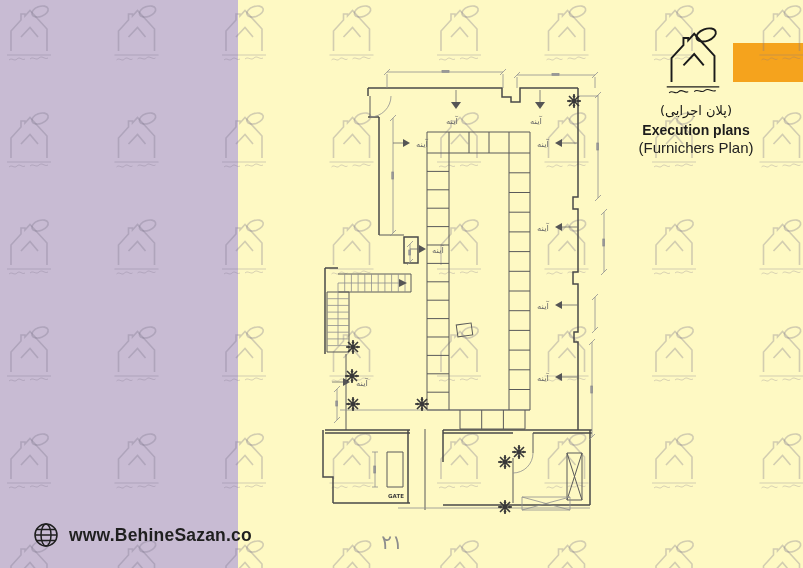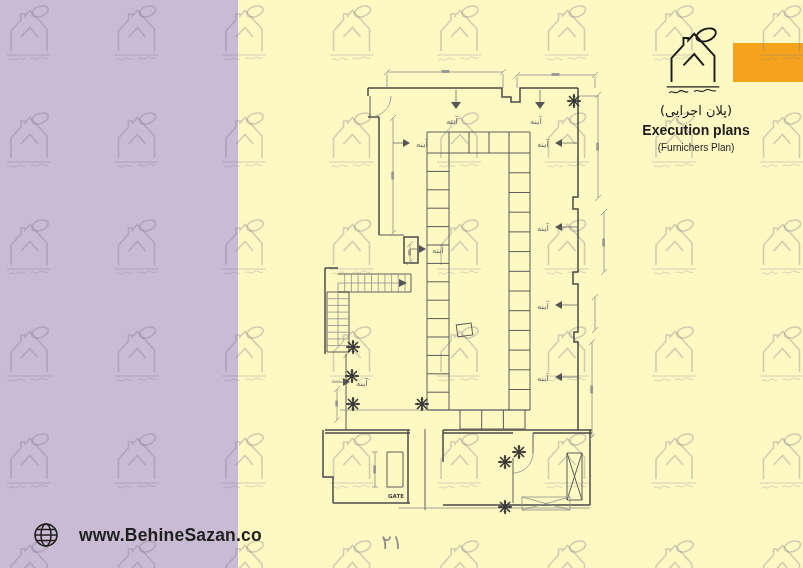--- a/index.html
+++ b/index.html
@@ -7,22 +7,22 @@
         font-family:"DejaVu Sans",sans-serif;}
   .sidebar{position:absolute;left:0;top:0;width:238px;height:568px;background:#c8bbd3;}
   .accent-tab{position:absolute;left:733px;top:43px;width:70px;height:39px;background:#f5a31d;}
   svg.layer{position:absolute;left:0;top:0;width:803px;height:568px;display:block;}
   .wm{color:rgba(126,119,140,0.34);}
   .brand-logo{position:absolute;left:663px;top:26px;width:60px;height:74px;color:#1b1b1b;}
   .titles{position:absolute;left:626px;top:101px;width:140px;text-align:center;color:#161616;}
   .t-fa1{font-size:15px;font-weight:bold;line-height:20px;direction:rtl;}
   .t-fa2{font-size:13px;line-height:20px;direction:rtl;}
   .t-en1{font-family:"Liberation Sans",sans-serif;font-size:14px;font-weight:700;line-height:19px;color:#1d1d1d;text-align:center;}
-  .t-en2{font-family:"Liberation Sans",sans-serif;font-size:10px;line-height:16px;color:#222;}
-  .footer{position:absolute;left:33px;top:522px;display:flex;align-items:center;gap:20px;color:#1f1f1f;}
+  .t-en2{font-family:"Liberation Sans",sans-serif;font-size:15px;line-height:16px;color:#222;}
+  .footer{position:absolute;left:33px;top:522px;display:flex;align-items:center;gap:10px;color:#1f1f1f;}
   .site{font-family:"Liberation Sans",sans-serif;font-size:17.5px;font-weight:600;letter-spacing:.2px;
         color:#1f1f1f;text-decoration:none;}
   .pagenum{position:absolute;left:372px;top:530px;width:40px;text-align:center;
            font-size:20px;color:#8d8d8d;}
   
   .wall{stroke:#4a4a4a;stroke-width:1.5;fill:none;}
   .wall2{stroke:#5a5a5a;stroke-width:1;fill:none;}
   .thin{stroke:#8f8f8f;stroke-width:0.8;fill:none;}
   .dim{stroke:#909090;stroke-width:0.8;fill:none;}
   .dimlbl{fill:#9a9a9a;}

